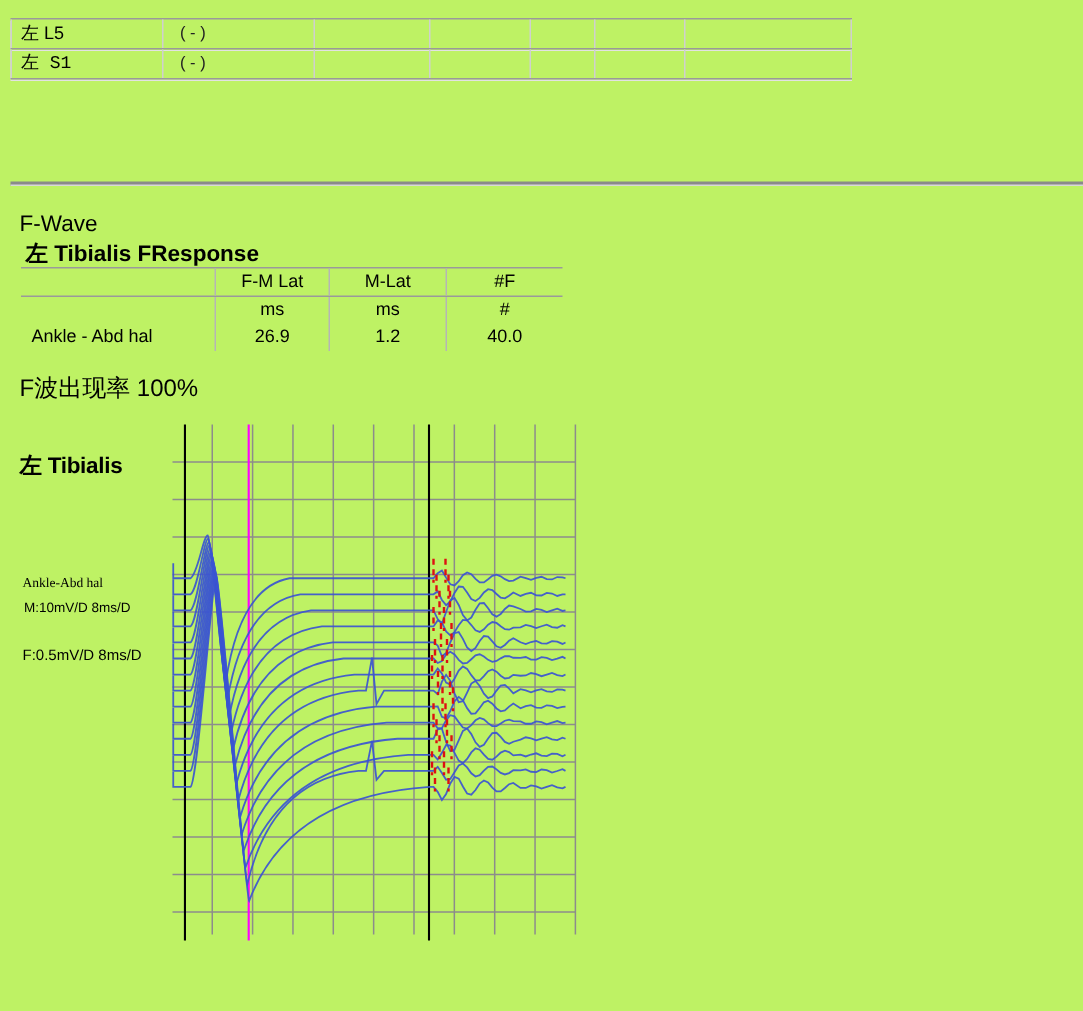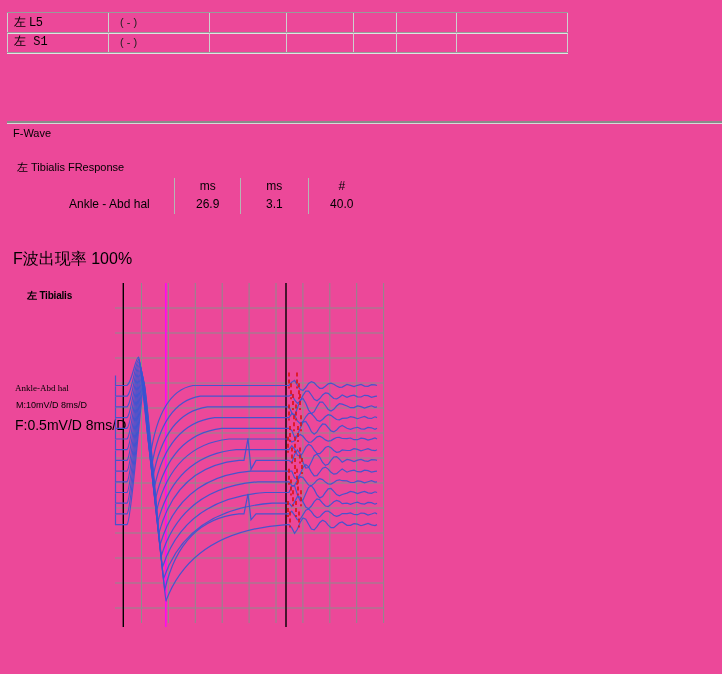--- a/index.html
+++ b/index.html
@@ -1,47 +1,47 @@
 <!DOCTYPE html>
 <html><head>
 <meta charset="utf-8">
 <style>
   html,body{margin:0;padding:0;background:#fff;}
-  #page{position:relative;width:722px;height:674px;background:#ec4899;overflow:hidden;
+  #page{position:relative;width:722px;height:674px;background:#bef264;overflow:hidden;
         font-family:"Liberation Sans","DejaVu Sans",sans-serif;color:#000;}
   .abs{position:absolute;}
 
   
   #summary-table{left:7px;top:12px;width:561px;border-top:1px solid #9a9a9a;box-shadow:0 -1px 0 #e0e0e0 inset;}
   .sum-row{display:flex;height:19px;border-bottom:1px solid #9a9a9a;box-shadow:0 1px 0 #e2e2e2;}
   .sum-cell{height:19px;line-height:19px;font-size:12px;border-right:1px solid #cfcfcf;box-sizing:border-box;overflow:hidden;white-space:nowrap;}
   .sum-cell:first-child{border-left:1px solid #cfcfcf;padding-left:6px;font-weight:500;}
   .sum-cell.val{padding-left:11px;font-size:11px;color:#222;}
 
   
   #section-divider{left:7px;top:121px;width:715px;height:2px;background:#8a8a8a;border-bottom:1px solid #d8d8d8;}
-  #fwave-title{left:13px;top:127px;font-size:11px;}
-  #response-title{left:17px;top:160px;font-size:11px;}
+  #fwave-title{left:13px;top:141px;font-size:15px;}
+  #response-title{left:17px;top:160px;font-size:15px;font-weight:bold;}
   #occurrence-rate{left:13px;top:249px;font-size:16px;}
 
   
   #fwave-table{left:14px;top:178px;width:361px;}
   .ft-row{display:flex;height:18px;}
   .ft-row.hdr{border-top:1px solid #9a9a9a;border-bottom:1px solid #9a9a9a;}
   .ft-cell{box-sizing:border-box;height:18px;line-height:17px;font-size:12px;text-align:center;}
-  .ft-cell.c0{width:129px;text-align:left;padding-left:7px;margin-left:48px;}
+  .ft-cell.c0{width:129px;text-align:left;padding-left:7px;}
   .ft-cell.c1{width:76px;border-left:1px solid #b5b5b5;}
   .ft-cell.c2{width:78px;border-left:1px solid #b5b5b5;}
   .ft-cell.c3{width:78px;border-left:1px solid #b5b5b5;}
 
   
-  #chart-title{left:13px;top:289px;font-size:10px;font-weight:bold;letter-spacing:-0.2px;margin-left:14px;}
+  #chart-title{left:13px;top:301px;font-size:15px;font-weight:bold;letter-spacing:-0.2px;}
   #channel-label{left:15px;top:383px;font-size:9px;font-family:Liberation Serif, serif;}
   #m-scale-label{left:16px;top:400px;font-size:9px;}
-  #f-scale-label{left:15px;top:417px;font-size:14px;}
+  #f-scale-label{left:15px;top:432px;font-size:10px;}
 
   #fwave-chart{left:0;top:0;pointer-events:none;}
 </style>
 </head>
 <body>
 
 <div id="page">
 
   <div id="summary-table" class="abs">
       <div class="sum-row">
@@ -62,30 +62,36 @@
         <div class="sum-cell" style="width: 60px;"></div>
         <div class="sum-cell" style="width: 111px;"></div>
       </div>
     </div>
 
   <div id="section-divider" class="abs"></div>
   <div id="fwave-title" class="abs">F-Wave</div>
   <div id="response-title" class="abs">左 Tibialis FResponse</div>
 
   <div id="fwave-table" class="abs">
+      <div class="ft-row hdr">
+        <div class="ft-cell c0"></div>
+        <div class="ft-cell c1">F-M Lat</div>
+        <div class="ft-cell c2">M-Lat</div>
+        <div class="ft-cell c3">#F</div>
+      </div>
       <div class="ft-row">
         <div class="ft-cell c0"></div>
         <div class="ft-cell c1">ms</div>
         <div class="ft-cell c2">ms</div>
         <div class="ft-cell c3">#</div>
       </div>
       <div class="ft-row">
         <div class="ft-cell c0">Ankle - Abd hal</div>
         <div class="ft-cell c1">26.9</div>
-        <div class="ft-cell c2">3.1</div>
+        <div class="ft-cell c2">1.2</div>
         <div class="ft-cell c3">40.0</div>
       </div>
     </div>
 
   <div id="occurrence-rate" class="abs">F波出现率 100%</div>
 
   <div id="chart-title" class="abs">左 Tibialis</div>
   <div id="channel-label" class="abs">Ankle-Abd hal</div>
   <div id="m-scale-label" class="abs">M:10mV/D 8ms/D</div>
   <div id="f-scale-label" class="abs">F:0.5mV/D 8ms/D</div>

